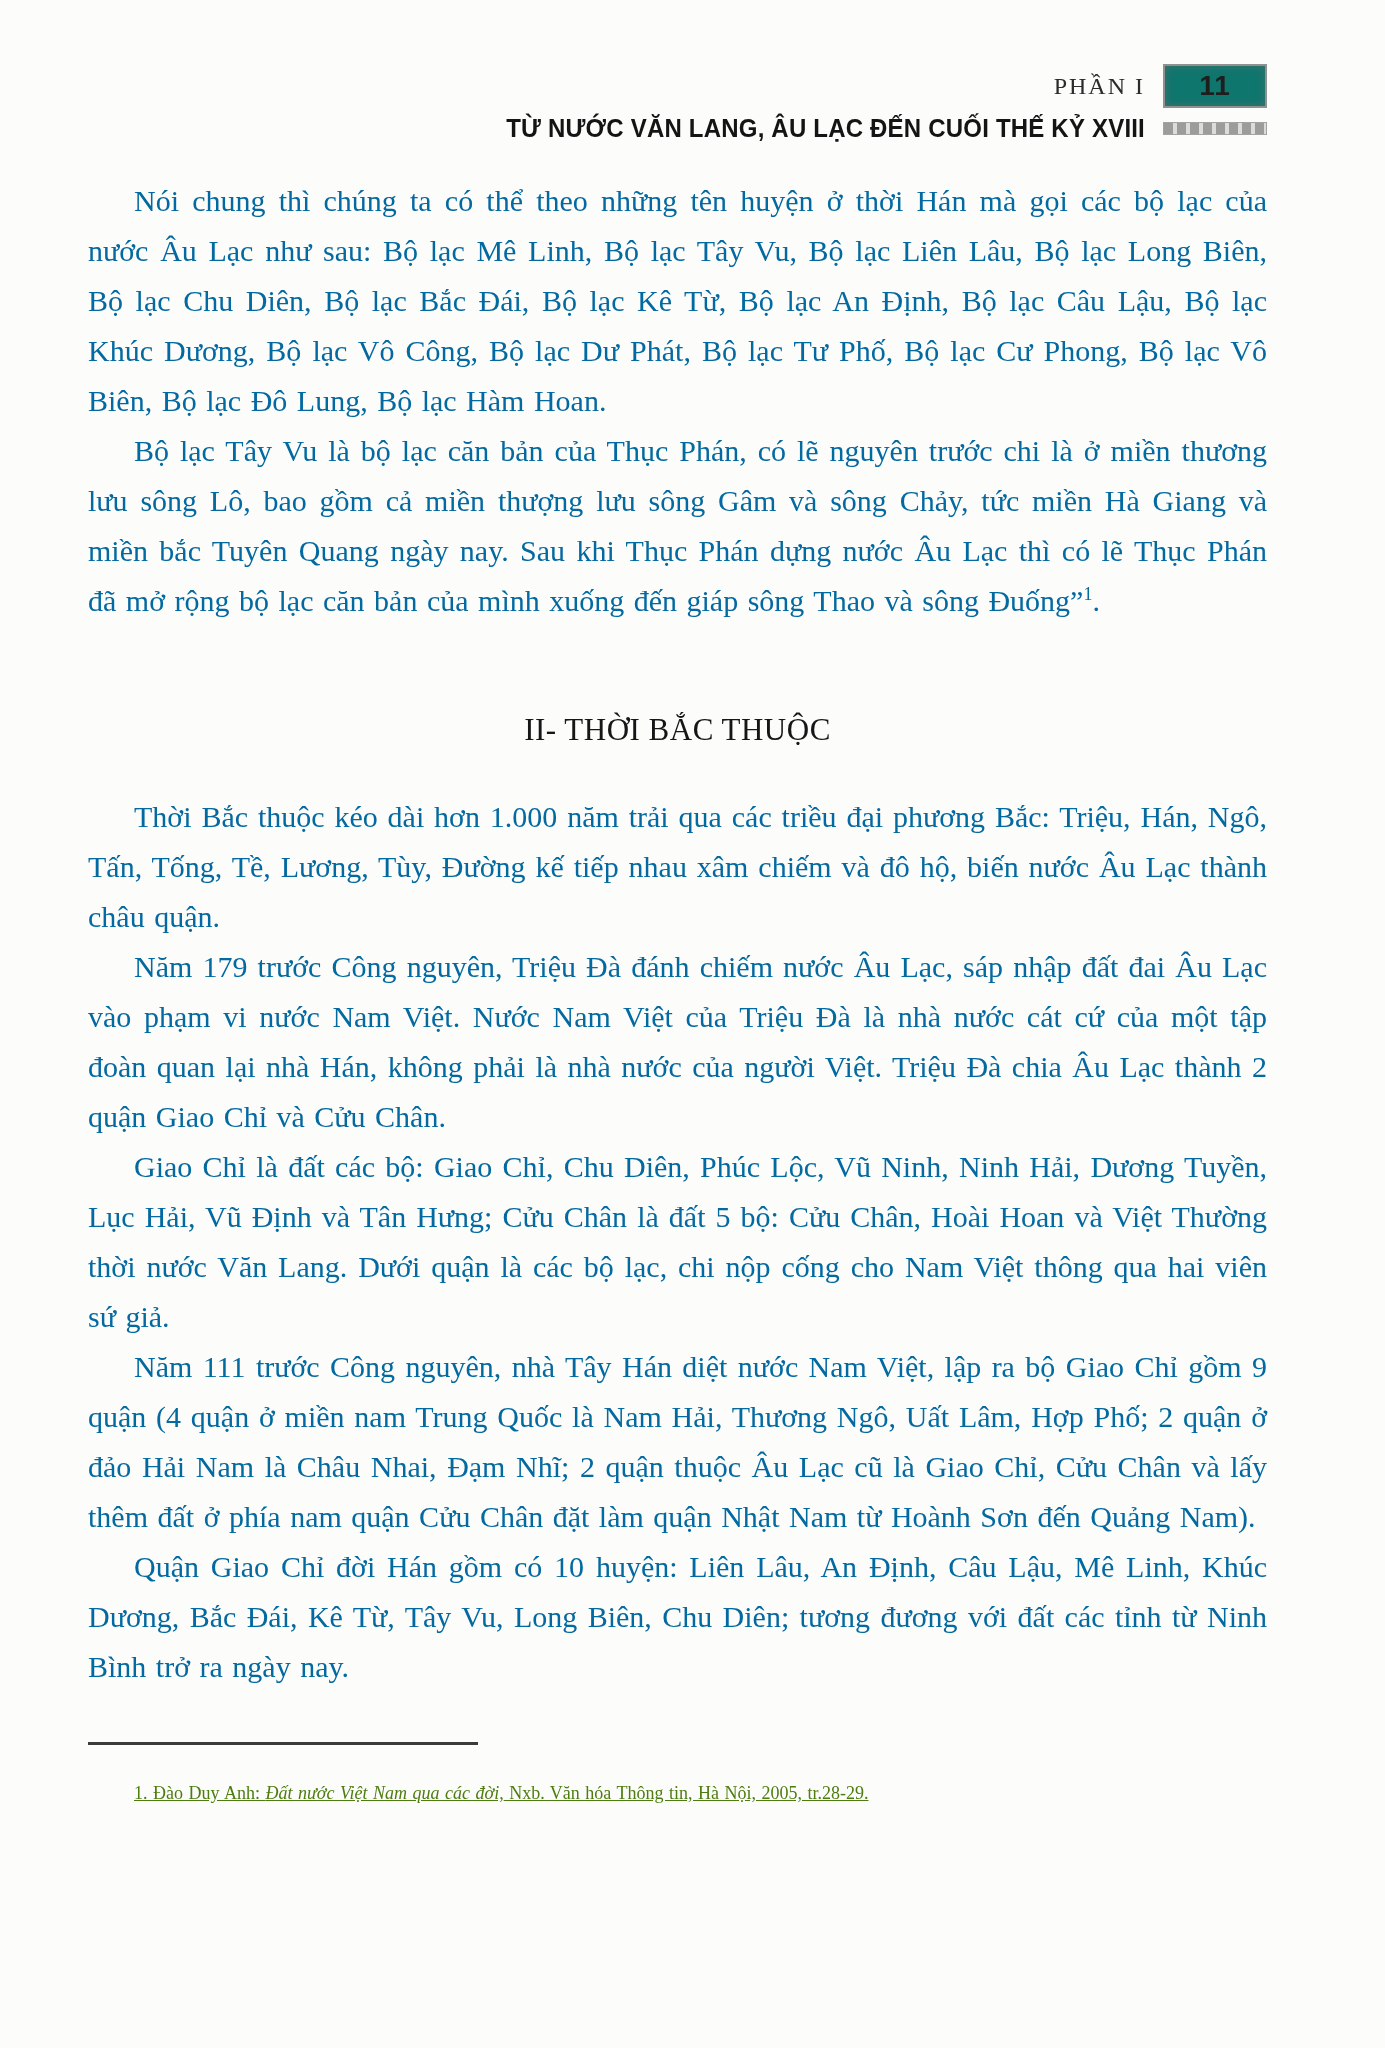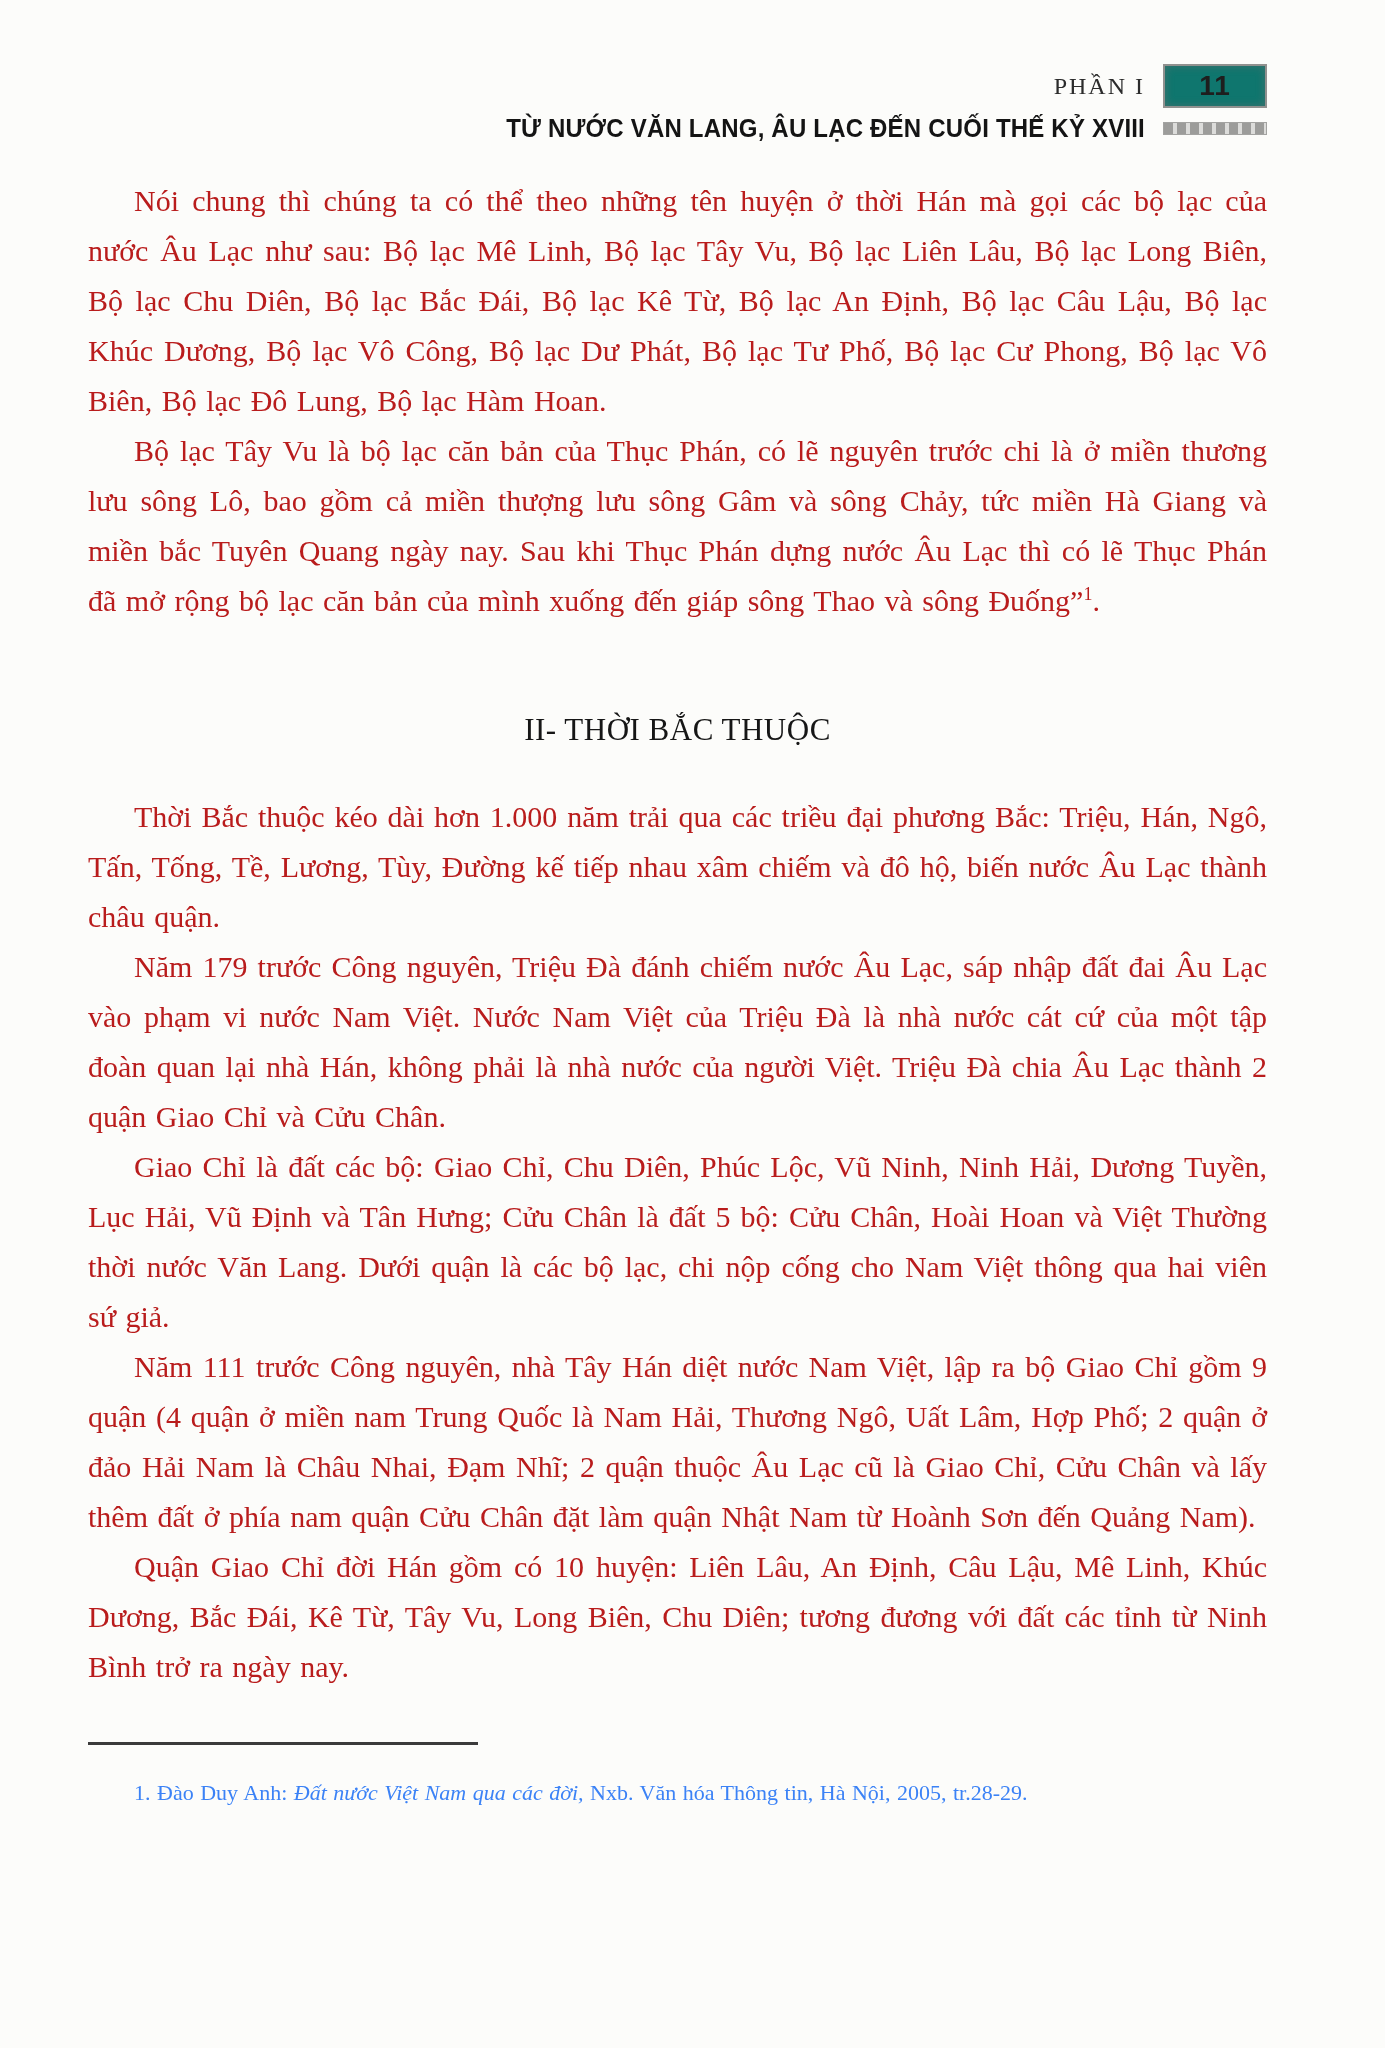--- a/index.html
+++ b/index.html
@@ -65,21 +65,21 @@
     border: 1px solid #a3a3a1;
   }
 
   
   .body p {
     font-size: 30px;
     line-height: 50px;
     text-align: justify;
     text-indent: 46px;
     word-spacing: 2px;
-    color: #b91c1c;
+    color: #0369a1;
   }
   .section-heading {
     text-align: center;
     font-weight: normal;
     font-size: 31px;
     letter-spacing: 0.5px;
     color: #161616;
     margin: 86px 0 44px 0;
   }
   sup.fn-ref {
@@ -89,26 +89,27 @@
   }
 
   
   .footnote-divider {
     width: 390px;
     border: 0;
     border-top: 3px solid #3b3b3b;
     margin: 50px 0 20px 0;
   }
   .footnote {
-    font-size: 22px;
+    font-size: 18px;
     line-height: 56px;
     text-align: justify;
     text-indent: 46px;
     word-spacing: 1px;
-    color: #3b82f6;
+    color: #4d7c0f;
+    text-decoration: underline;
   }
   .footnote .book-title { font-style: italic; }
 </style>
 </head>
 <body>
 
 <div class="page">
 
   <div class="header">
     <div class="part-label">PHẦN I</div>

